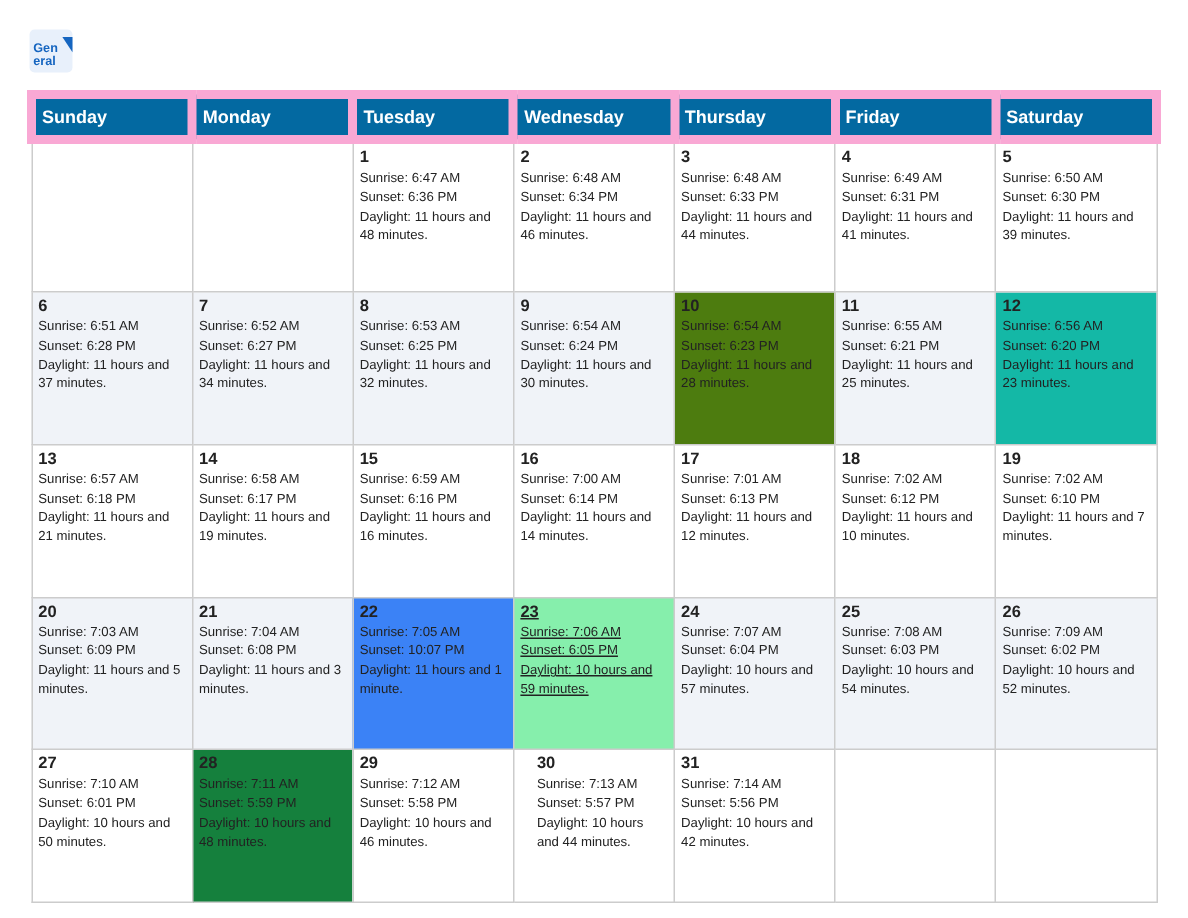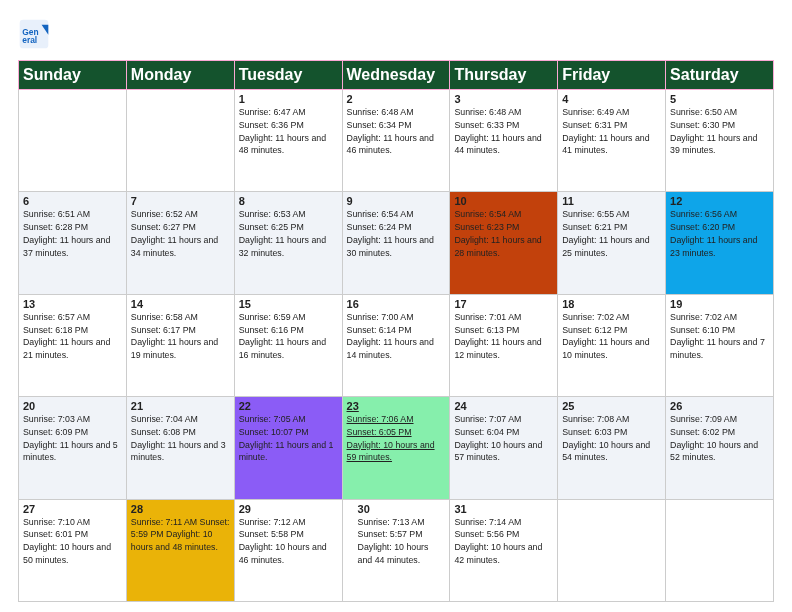--- a/index.html
+++ b/index.html
@@ -54,26 +54,26 @@
       font-size: 15px;
       color: #444;
     }
     .calendar {
       flex: 1;
       border-collapse: collapse;
       width: 100%;
       table-layout: fixed;
     }
     .calendar thead tr th {
-      background: #14532d;
+      background: #0369a1;
       color: #fff;
-      font-size: 16px;
+      font-size: 12px;
       font-weight: bold;
       padding: 5px 4px;
-      border: 1px solid #f9a8d4;
+      border: 6px solid #f9a8d4;
       text-align: left;
     }
     .calendar tbody tr td {
       border: 1px solid #ccc;
       vertical-align: top;
       padding: 3px 4px;
       font-size: 9px;
       color: #222;
       background: #fff;
       height: 80px;
@@ -184,33 +184,33 @@
             <div class="day-info">Sunrise: 6:53 AM
 Sunset: 6:25 PM
 Daylight: 11 hours and 32 minutes.</div>
           </td>
           <td style="background: rgb(240, 243, 248);">
             <span class="day-number">9</span>
             <div class="day-info">Sunrise: 6:54 AM
 Sunset: 6:24 PM
 Daylight: 11 hours and 30 minutes.</div>
           </td>
-          <td style="background: #c2410c;">
+          <td style="background: #4d7c0f;">
             <span class="day-number">10</span>
             <div class="day-info">Sunrise: 6:54 AM
 Sunset: 6:23 PM
 Daylight: 11 hours and 28 minutes.</div>
           </td>
           <td style="background: rgb(240, 243, 248);">
             <span class="day-number">11</span>
             <div class="day-info">Sunrise: 6:55 AM
 Sunset: 6:21 PM
 Daylight: 11 hours and 25 minutes.</div>
           </td>
-          <td style="background: #0ea5e9;">
+          <td style="background: #14b8a6;">
             <span class="day-number">12</span>
             <div class="day-info">Sunrise: 6:56 AM
 Sunset: 6:20 PM
 Daylight: 11 hours and 23 minutes.</div>
           </td>
         </tr>
         <tr>
           <td style="background: rgb(255, 255, 255);">
             <span class="day-number">13</span>
             <div class="day-info">Sunrise: 6:57 AM
@@ -260,21 +260,21 @@
             <div class="day-info">Sunrise: 7:03 AM
 Sunset: 6:09 PM
 Daylight: 11 hours and 5 minutes.</div>
           </td>
           <td style="background: rgb(240, 243, 248); margin-top: 12px;">
             <span class="day-number">21</span>
             <div class="day-info">Sunrise: 7:04 AM
 Sunset: 6:08 PM
 Daylight: 11 hours and 3 minutes.</div>
           </td>
-          <td style="background: #8b5cf6;">
+          <td style="background: #3b82f6;">
             <span class="day-number">22</span>
             <div class="day-info">Sunrise: 7:05 AM
 Sunset: 10:07 PM
 Daylight: 11 hours and 1 minute.</div>
           </td>
           <td style="background: #86efac; text-decoration: underline;">
             <span class="day-number">23</span>
             <div class="day-info">Sunrise: 7:06 AM
 Sunset: 6:05 PM
 Daylight: 10 hours and 59 minutes.</div>
@@ -298,21 +298,21 @@
 Daylight: 10 hours and 52 minutes.</div>
           </td>
         </tr>
         <tr>
           <td style="background: rgb(255, 255, 255);">
             <span class="day-number">27</span>
             <div class="day-info">Sunrise: 7:10 AM
 Sunset: 6:01 PM
 Daylight: 10 hours and 50 minutes.</div>
           </td>
-          <td style="background: #eab308; margin-left: 24px;">
+          <td style="background: #15803d; margin-left: 24px;">
             <span class="day-number">28</span>
             <div class="day-info">Sunrise: 7:11 AM
 Sunset: 5:59 PM
 Daylight: 10 hours and 48 minutes.</div>
           </td>
           <td style="background: rgb(255, 255, 255);">
             <span class="day-number">29</span>
             <div class="day-info">Sunrise: 7:12 AM
 Sunset: 5:58 PM
 Daylight: 10 hours and 46 minutes.</div>

